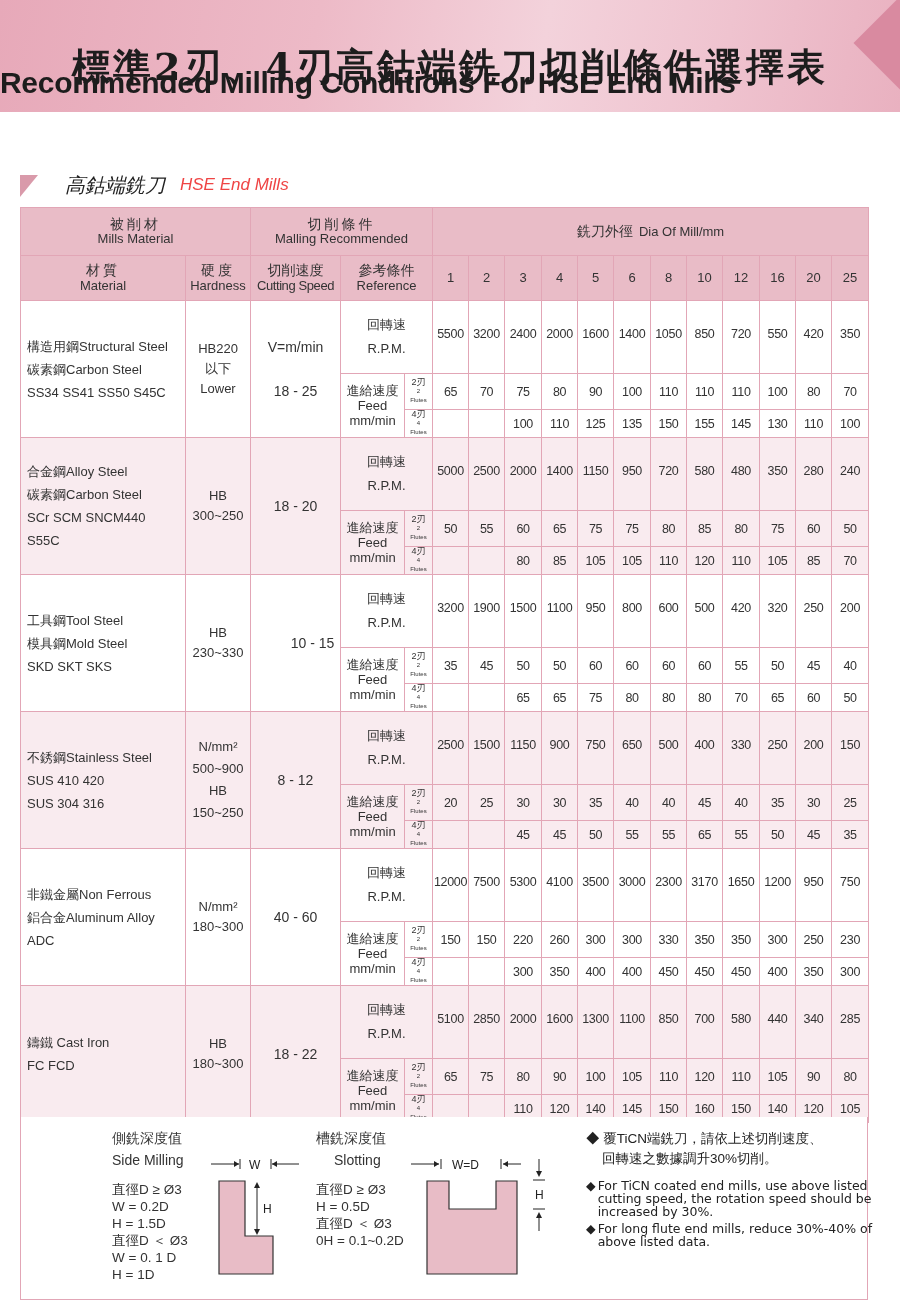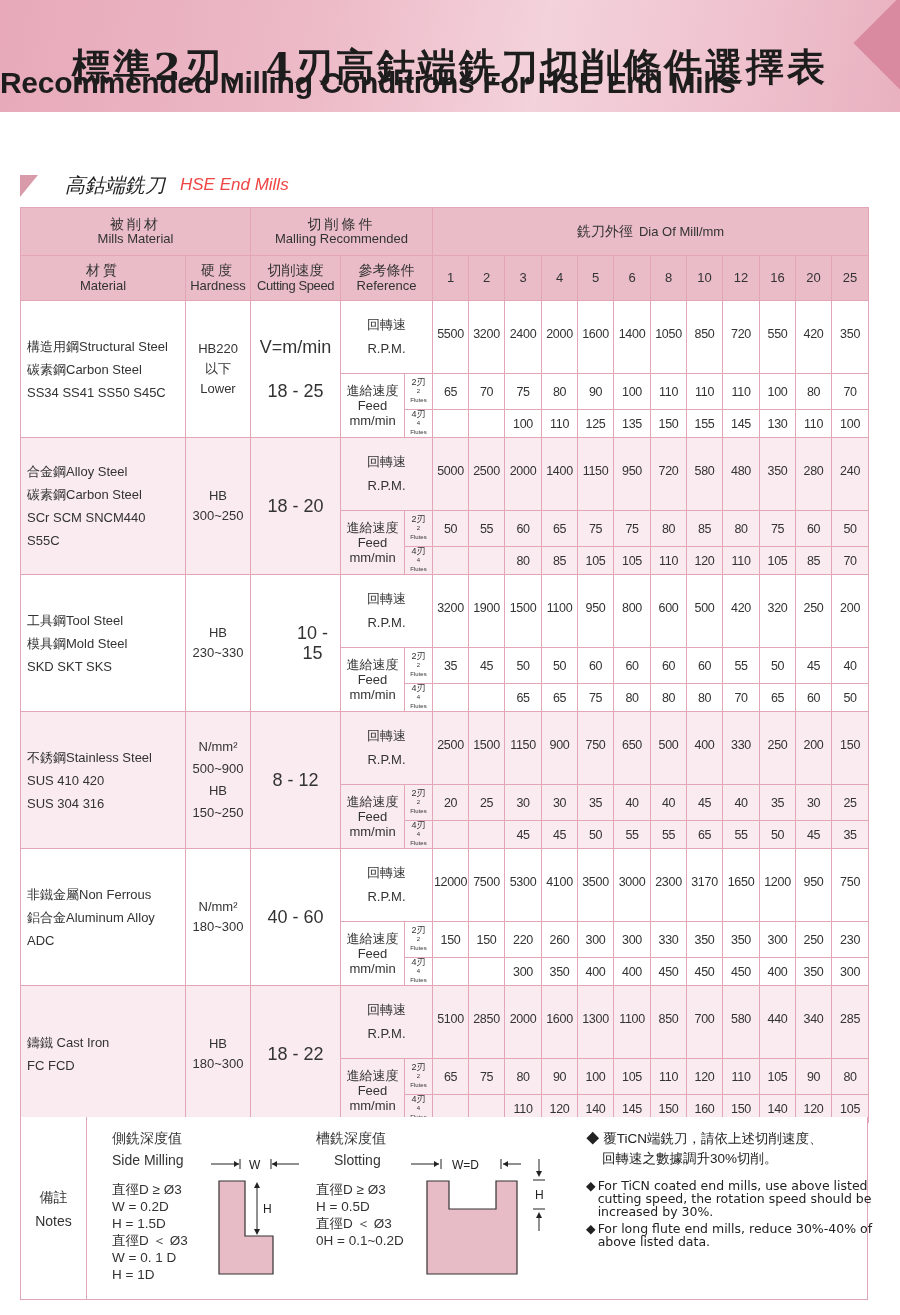--- a/index.html
+++ b/index.html
@@ -47,21 +47,21 @@
   .dia { font-size: 13px; }
 
   .grp-a td { background: #ffffff; }
   .grp-b td { background: #f9ebef; }
   .rpm-row { height: 73px; }
   .f2-row { height: 36px; }
   .f4-row { height: 28px; }
 
   td.mat { text-align: left !important; padding-left: 6px; font-size: 13px; line-height: 23px; }
   td.hard { font-size: 13px; line-height: 20px; }
-  td.speed { font-size: 18px; line-height: 44px; }
+  td.speed { font-size: 14px; line-height: 44px; }
   td.ref-rpm { font-size: 13px; line-height: 24px; }
   td.ref-feed { font-size: 13px; line-height: 15px; }
   td.flute { font-size: 10px; line-height: 9px; padding: 0; }
   td.flute .sm { font-size: 6px; display: block; }
   td.val { font-size: 12.5px; letter-spacing: -0.3px; padding: 0; }
   td.val.rpm { vertical-align: top; padding-top: 26px; }
 
   .notes { position: absolute; left: 20px; top: 1117px; width: 848px; height: 183px; border: 1px solid #e2a6b6; border-top: none; background: #fff; }
   .notes .label-cell { position: absolute; left: 0; top: 0; width: 66px; height: 182px; border-right: 1px solid #e2a6b6; text-align: center; font-family: "Liberation Sans", sans-serif; font-size: 14px; padding-top: 68px; line-height: 24px; color: #333; }
   .nblock { position: absolute; font-family: "Liberation Sans", sans-serif; font-size: 13.5px; color: #333; line-height: 17px; }
@@ -593,24 +593,20 @@
         <td class="val">160</td>
         <td class="val">150</td>
         <td class="val">140</td>
         <td class="val">120</td>
         <td class="val">105</td>
       </tr>
     </tbody>
 </table>
 
 <div class="notes">
-  <div class="label-cell">
-    <div>備註</div>
-    <div>Notes</div>
-  </div>
 
   <div class="nblock" style="left:91px; top:10px;">
     <div class="t">側銑深度值</div>
     <div class="t">Side Milling</div>
     <div class="gap"></div>
     <div>直徑D ≥ Ø3</div>
     <div>W = 0.2D</div>
     <div>H = 1.5D</div>
     <div>直徑D ＜ Ø3</div>
     <div>W = 0. 1 D</div>

